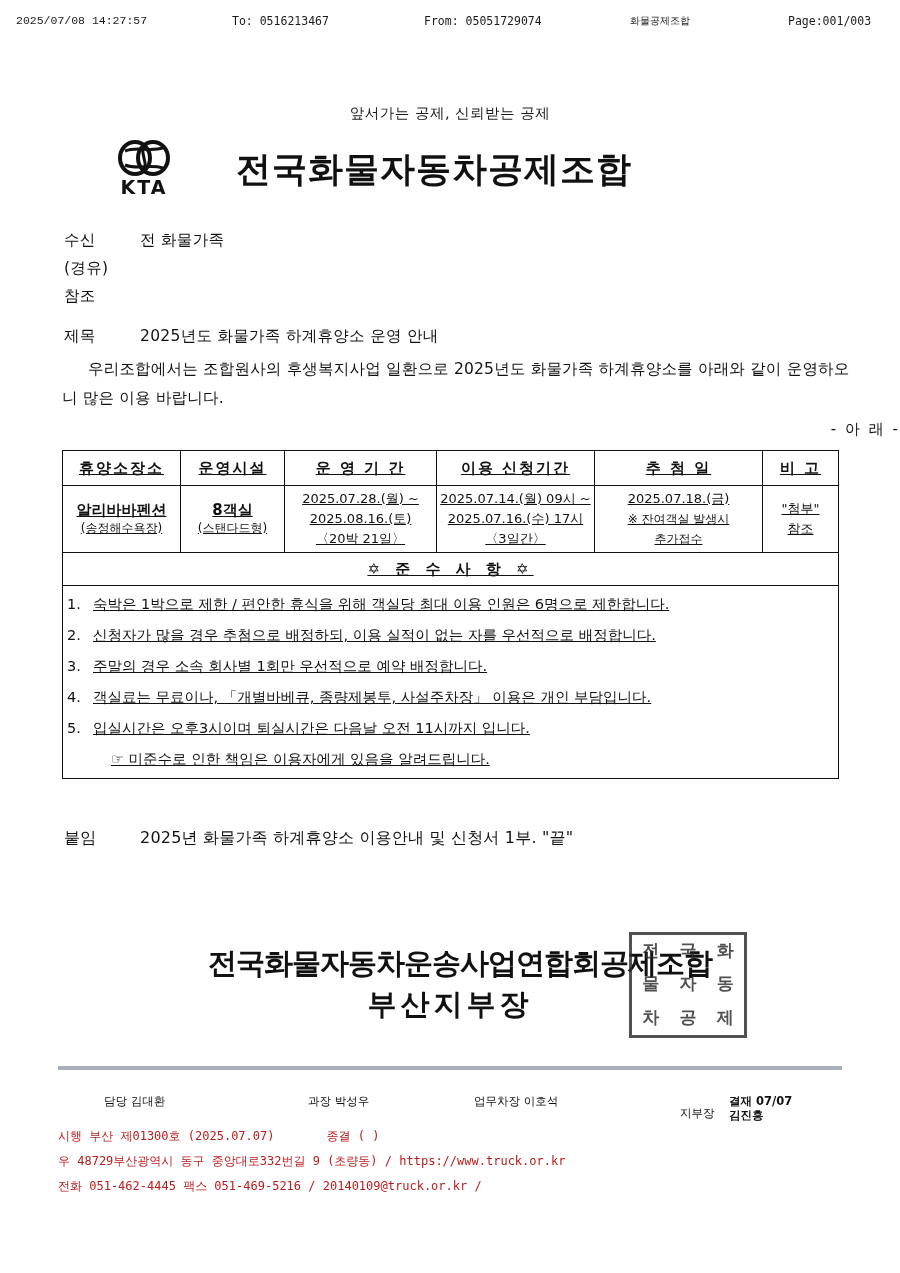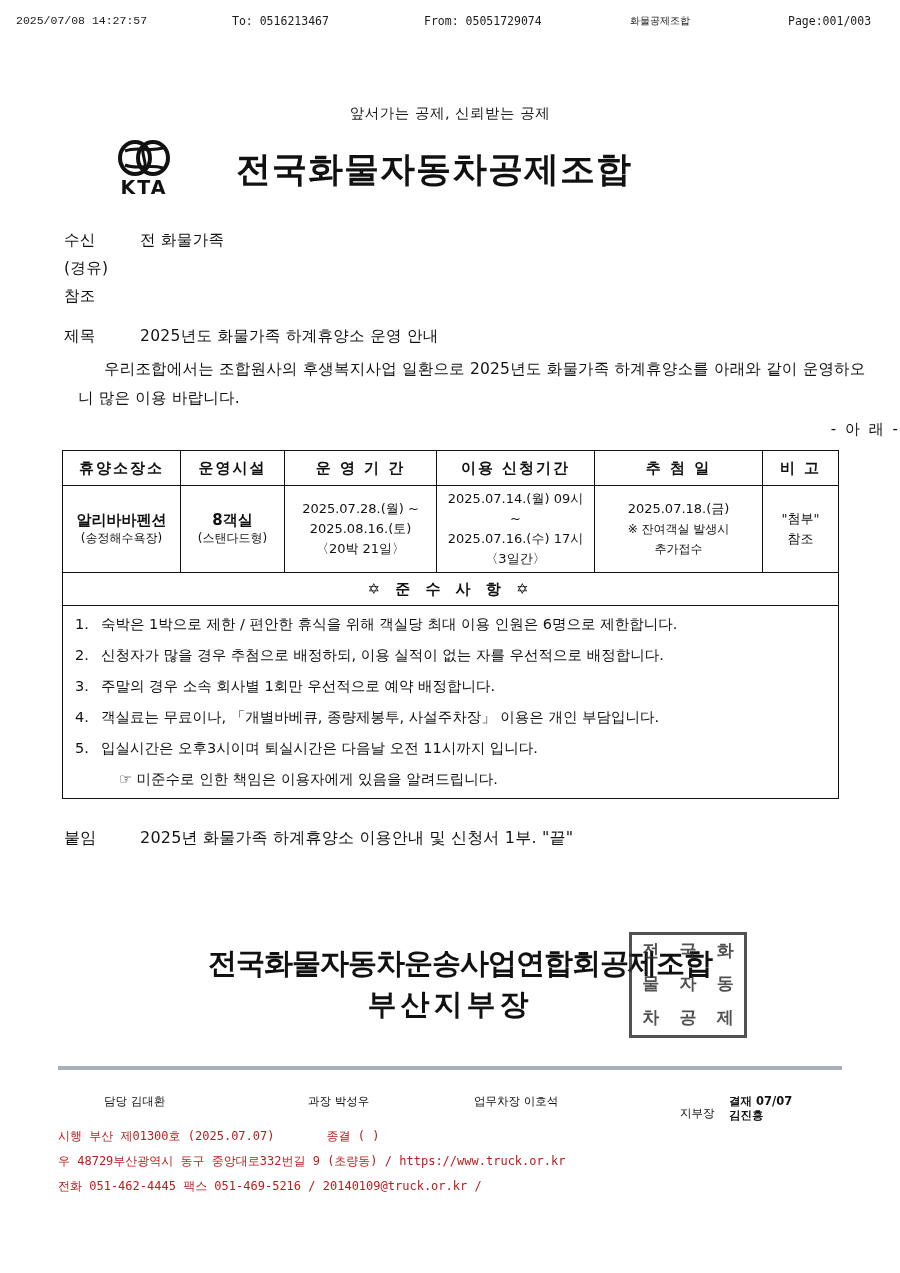--- a/index.html
+++ b/index.html
@@ -95,21 +95,20 @@
   
   .para {
     position: absolute;
     top: 355px;
     left: 62px;
     width: 790px;
     font-size: 15.5px;
     line-height: 29px;
     text-indent: 26px;
     letter-spacing: .2px;
-    margin-left: 16px;
   }
 
   .arae {
     position: absolute;
     top: 420px;
     left: 0;
     width: 900px;
     text-align: right;
     font-size: 15px;
     letter-spacing: 2px;
@@ -122,21 +121,22 @@
     left: 62px;
     width: 776px;
     border-collapse: collapse;
     font-size: 13px;
     table-layout: fixed;
   }
   table.main th, table.main td {
     border: 1px solid #111;
     text-align: center;
     vertical-align: middle;
-    padding: 3px 10px;
+    padding: 3px 2px;
+    text-decoration: underline;
   }
   table.main thead th {
     font-size: 15px;
     font-weight: bold;
     letter-spacing: 2px;
     height: 28px;
   }
   .cell-main { font-size: 15px; font-weight: bold; letter-spacing: 0px; }
   .cell-sub { font-size: 12px; font-weight: normal; }
   .cell-line { font-size: 13px; line-height: 20px; }

